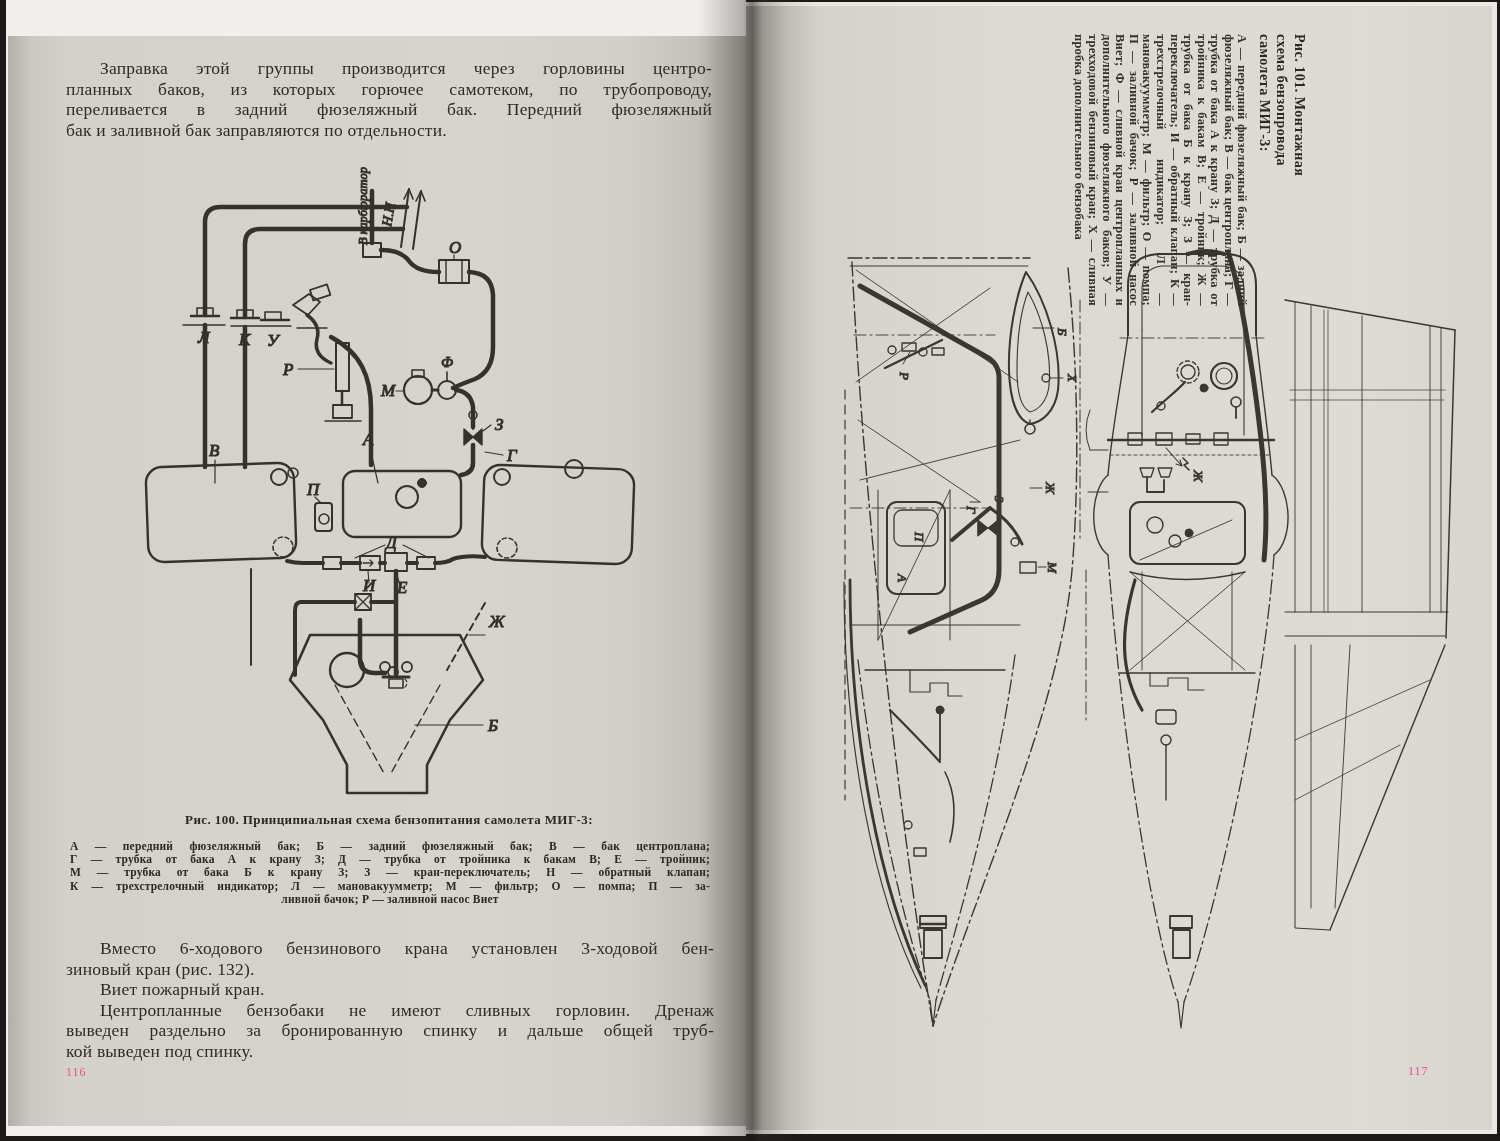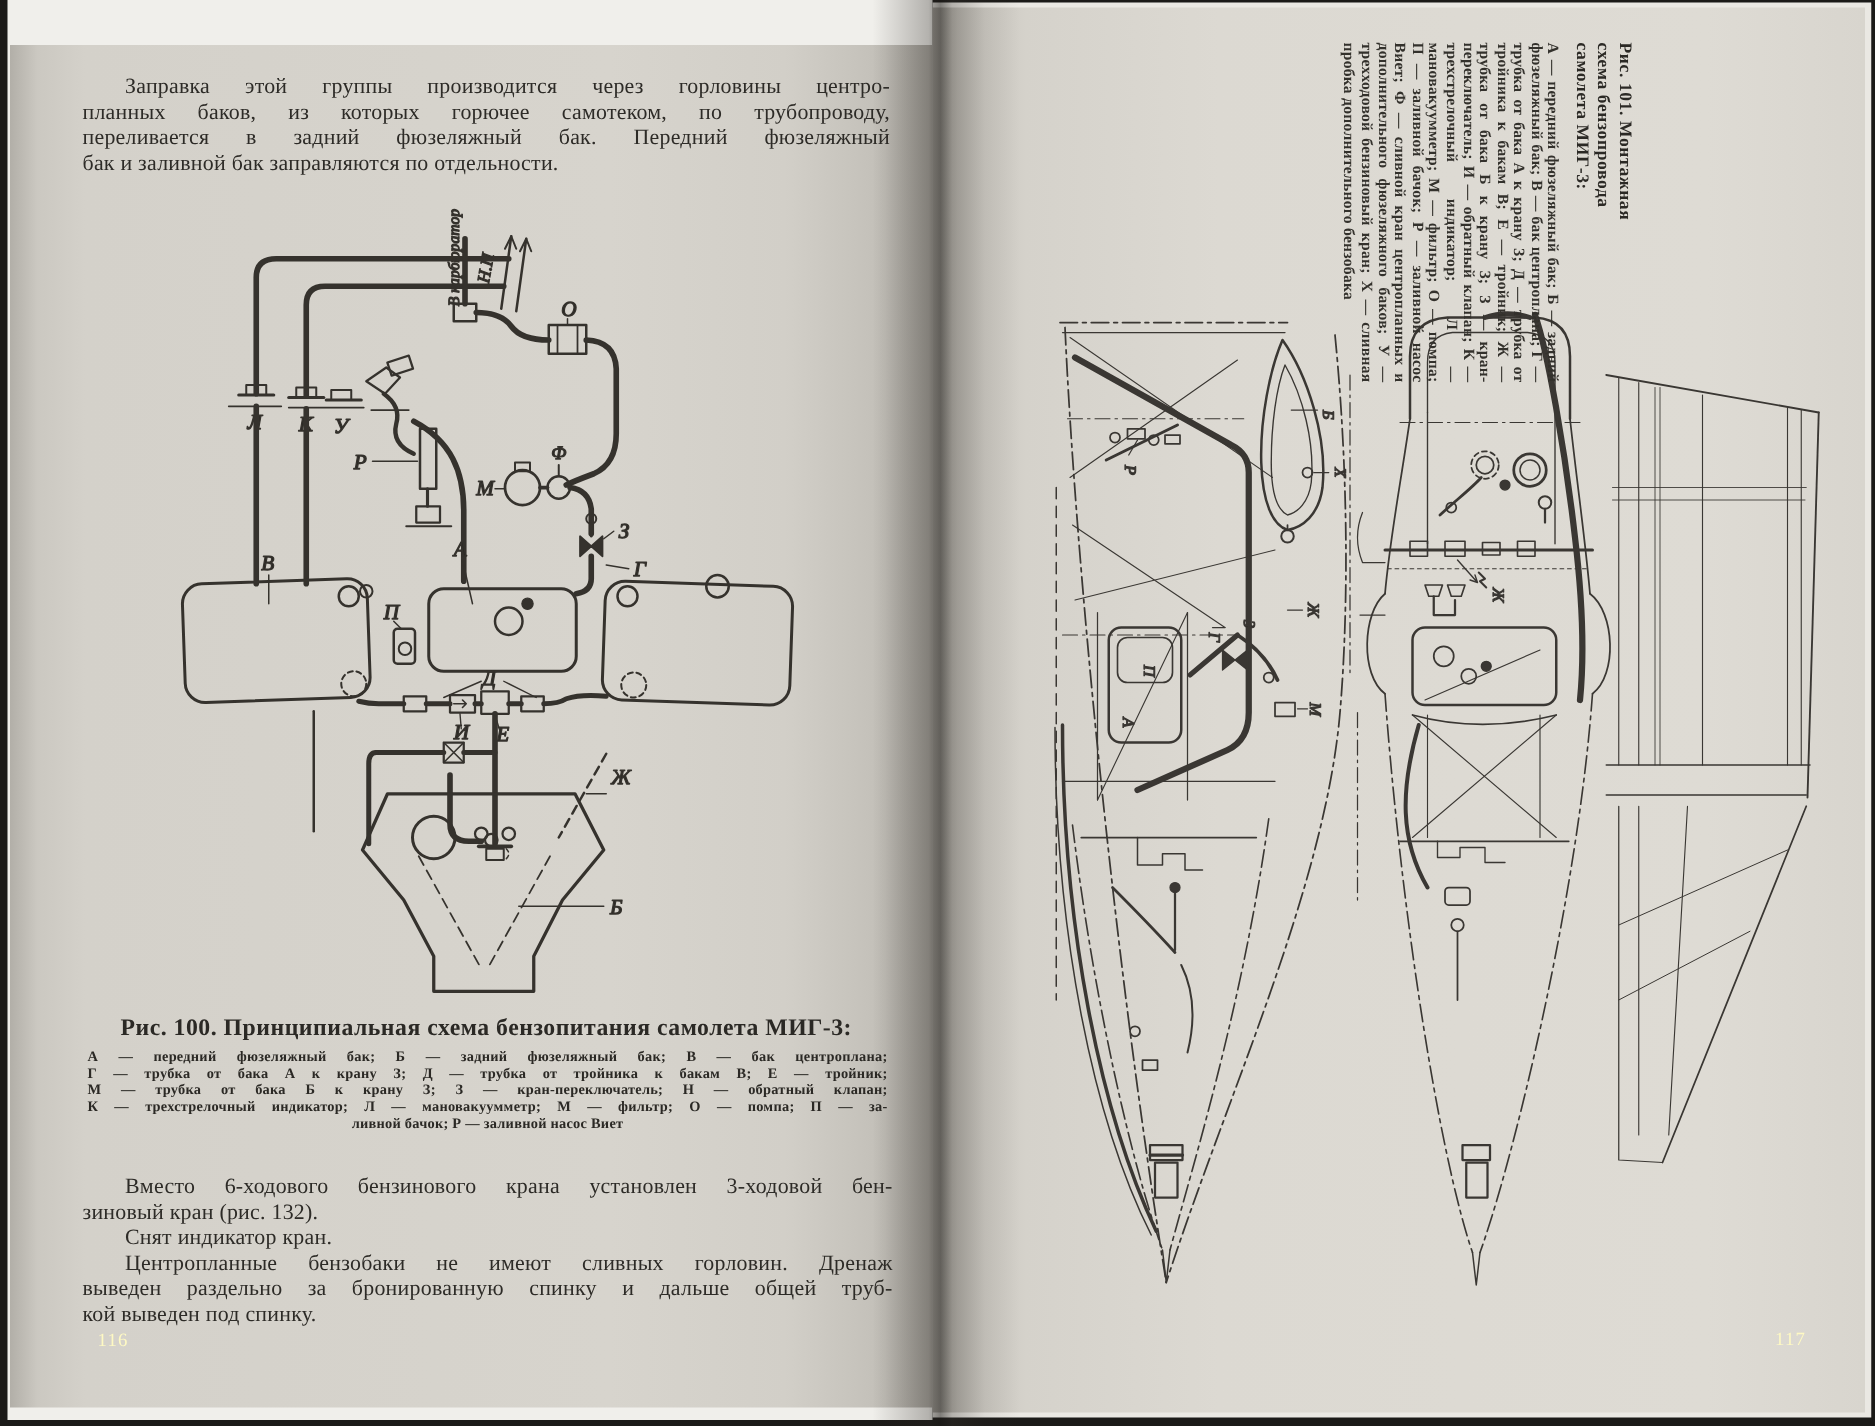--- a/index.html
+++ b/index.html
@@ -15,24 +15,24 @@
     background:linear-gradient(90deg,#b2afa8 0,#cbc8c1 22px,#d4d1ca 60px,#d7d4cd 480px,#d2cfc8 620px,#c2bfb8 700px,#a9a69f 738px);}
   .paper-right{position:absolute;left:746px;top:6px;width:746px;height:1124px;
     background:linear-gradient(90deg,#a5a29b 0,#c4c1ba 20px,#d5d2cb 75px,#dcd9d2 230px,#dedbd4 620px,#d8d5ce 746px);}
   .spine-shadow{position:absolute;left:698px;top:0;width:118px;height:1141px;pointer-events:none;z-index:6;
     background:linear-gradient(90deg,rgba(40,36,32,0) 0%,rgba(40,36,32,.30) 38%,rgba(28,26,23,.52) 46%,rgba(55,51,46,.30) 54%,rgba(55,51,46,.08) 76%,rgba(0,0,0,0) 100%);}
   .txt{position:absolute;z-index:3;}
   .line{white-space:nowrap;}
   .j{white-space:normal;text-align:justify;text-align-last:justify;}
   .indent{text-indent:34px;}
   .intro,.bodytext{font-size:17.5px;line-height:20.6px;letter-spacing:.2px;color:#2d2b27;}
-  .fig-caption{font-weight:bold;font-size:19px;letter-spacing:.4px;text-align:center;color:#2b2925;}
+  .fig-caption{font-weight:bold;font-size:13px;letter-spacing:.4px;text-align:center;color:#2b2925;}
   .fig-legend{font-weight:bold;font-size:11.5px;line-height:13.2px;letter-spacing:.2px;color:#2b2925;}
   .fig-legend .center{text-align:center;}
-  .pagenum{font-size:15px;letter-spacing:1px;color:#fef9c3;margin-left:12px;}
+  .pagenum{font-size:12px;letter-spacing:1px;color:#ec4899;}
   
   .rot-caption{position:absolute;left:1072px;top:34px;width:272px;z-index:3;
     transform:rotate(90deg) translateY(-100%);transform-origin:top left;}
   .rot-caption .cap{font-weight:bold;font-size:14px;line-height:17.5px;letter-spacing:.5px;max-width:196px;color:#2b2925;}
   .rot-caption .leg{margin-top:7px;font-weight:bold;font-size:12.5px;line-height:13.6px;letter-spacing:.2px;
     text-align:justify;text-align-last:left;color:#33312c;}
   svg{position:absolute;z-index:2;}
   svg text{font-family:"Liberation Serif","DejaVu Serif",serif;font-style:italic;fill:#2b2925;}
 </style>
 </head>
@@ -180,21 +180,21 @@
   <div class="j">А — передний фюзеляжный бак; Б — задний фюзеляжный бак; В — бак центроплана;</div>
   <div class="j">Г — трубка от бака А к крану З; Д — трубка от тройника к бакам В; Е — тройник;</div>
   <div class="j">М — трубка от бака Б к крану З; З — кран-переключатель; Н — обратный клапан;</div>
   <div class="j">К — трехстрелочный индикатор; Л — мановакуумметр; М — фильтр; О — помпа; П — за-</div>
   <div class="center">ливной бачок; Р — заливной насос Виет</div>
 </div>
 
 <div class="txt bodytext" style="left:66px;top:938px;width:648px;">
   <div class="line j indent">Вместо 6-ходового бензинового крана установлен 3-ходовой бен-</div>
   <div class="line">зиновый кран (рис. 132).</div>
-  <div class="line indent">Снят индикатор кран.</div>
+  <div class="line indent">Виет пожарный кран.</div>
   <div class="line j indent">Центропланные бензобаки не имеют сливных горловин. Дренаж</div>
   <div class="line j">выведен раздельно за бронированную спинку и дальше общей труб-</div>
   <div class="line">кой выведен под спинку.</div>
 </div>
 
 <div class="txt pagenum" style="left:66px;top:1065px;">116</div>
 
 <div class="rot-caption">
   <div class="cap">Рис. 101. Монтажная</div>
   <div class="cap">схема бензопровода</div>

